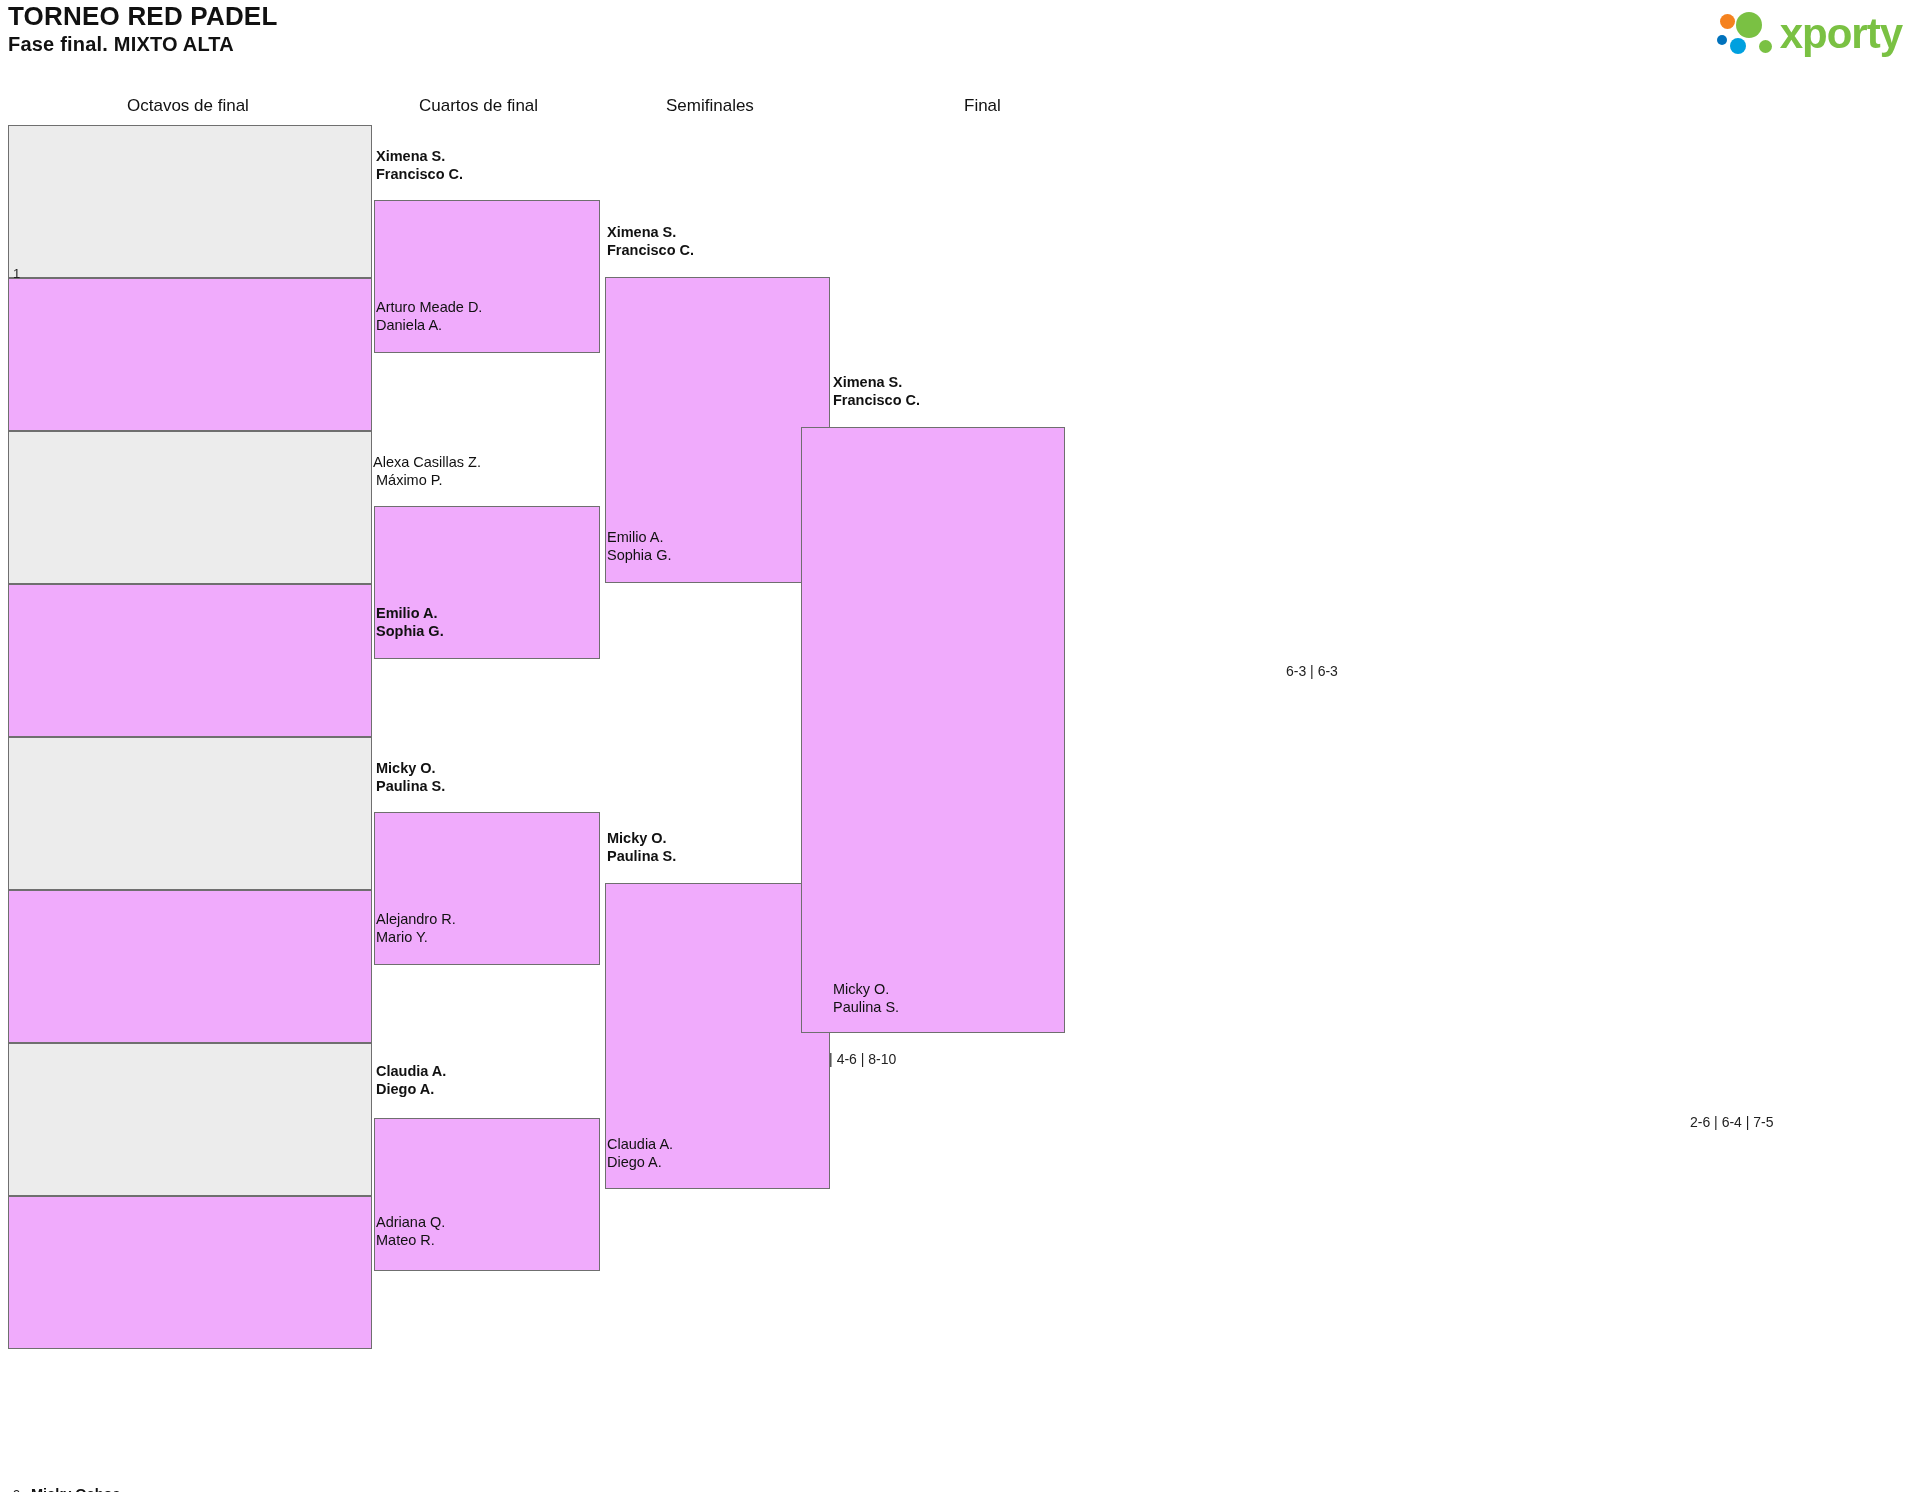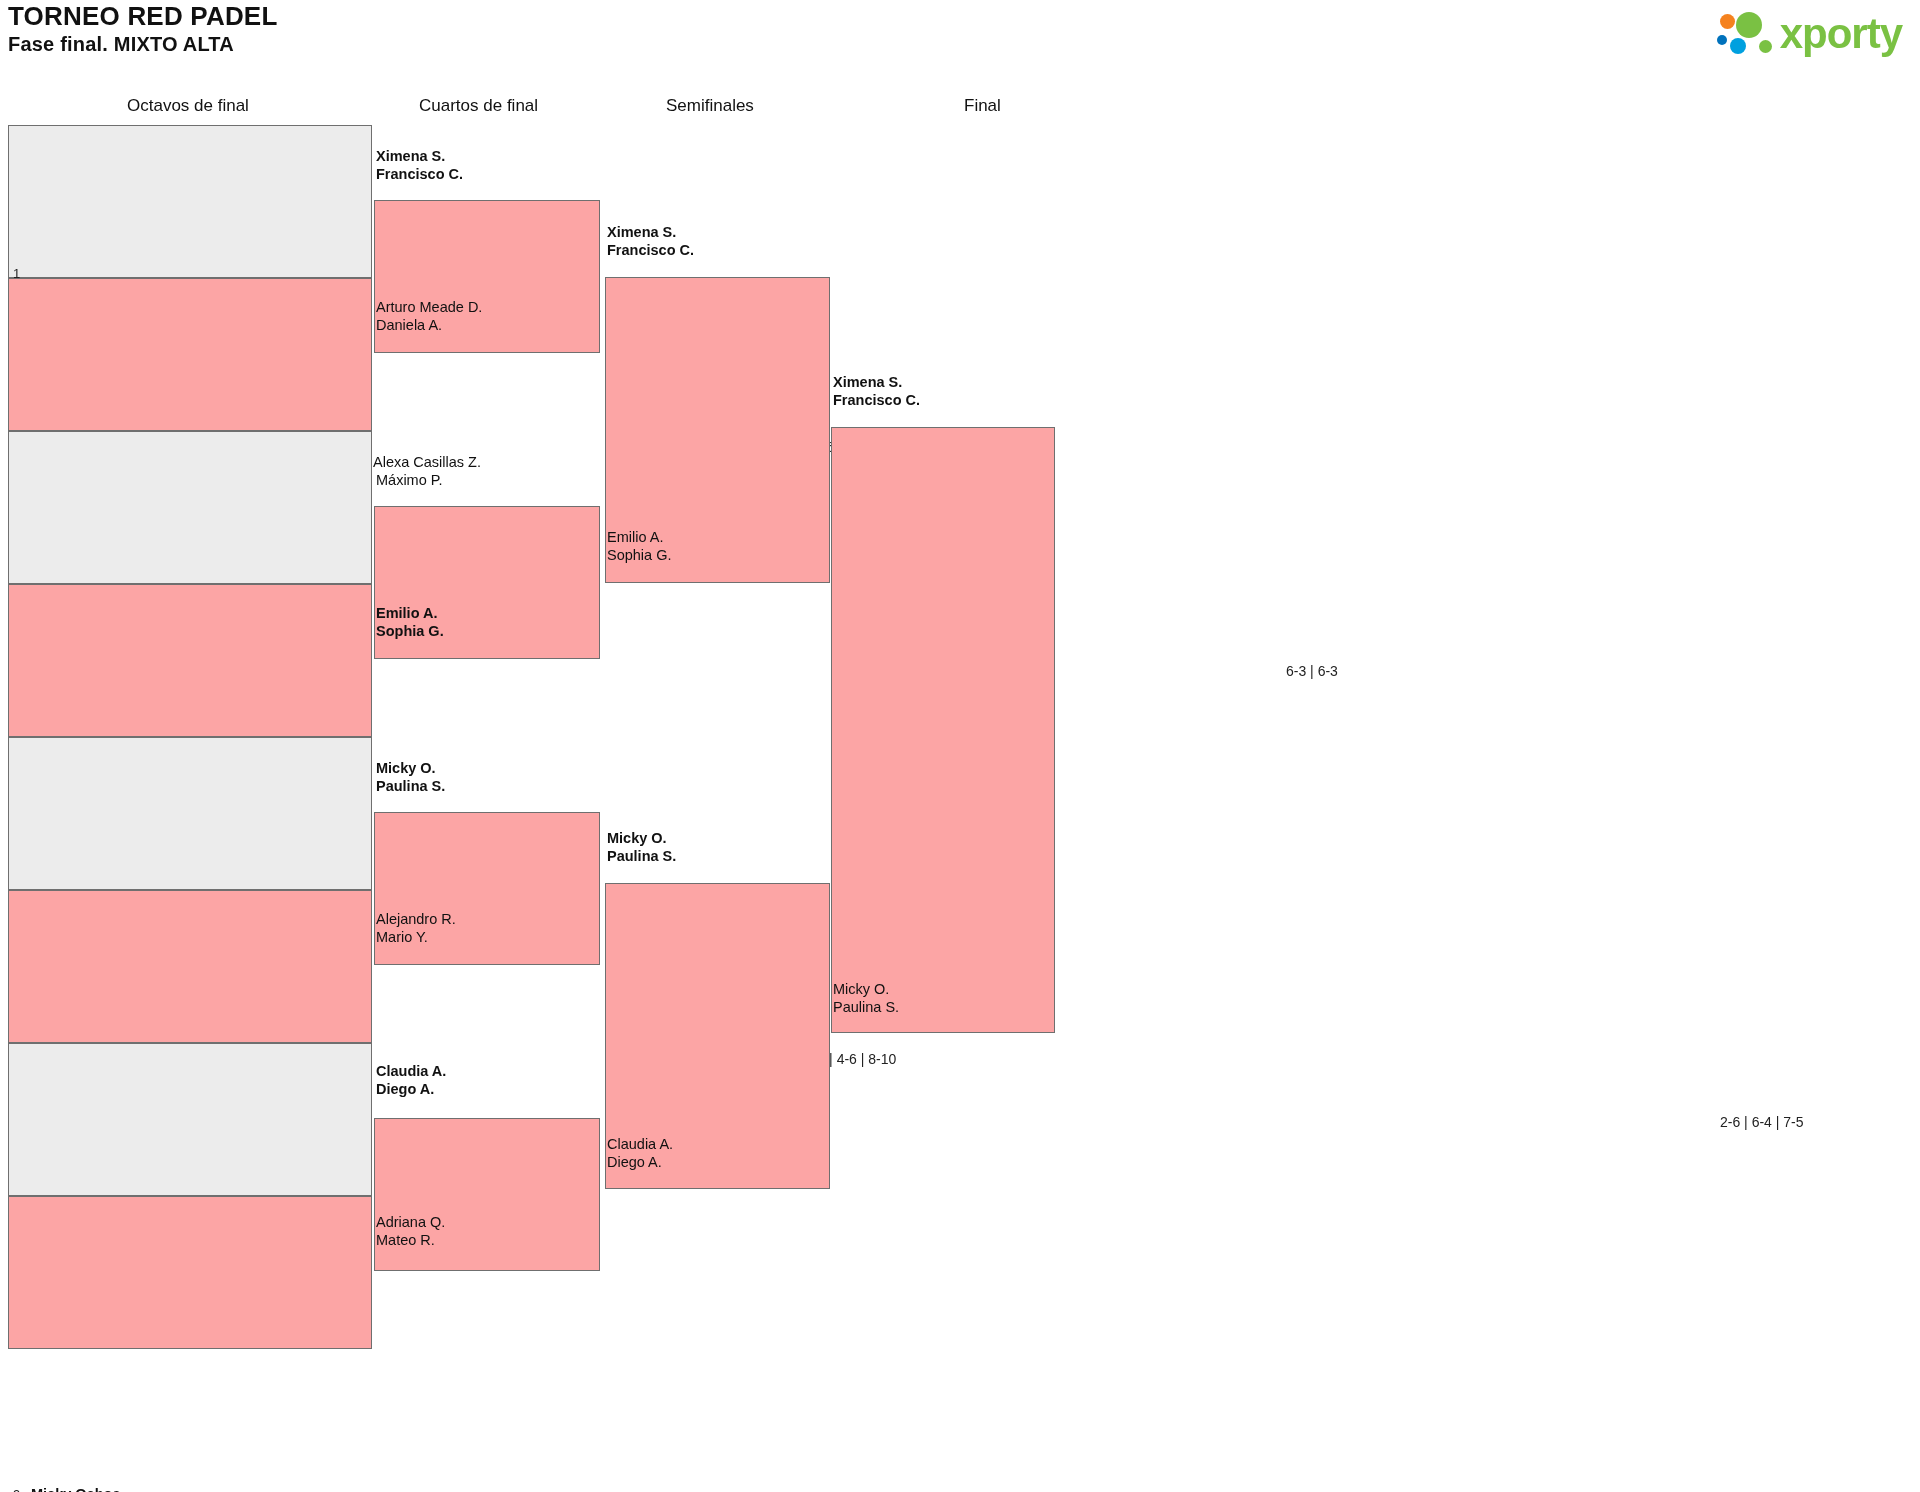--- a/index.html
+++ b/index.html
@@ -67,21 +67,21 @@
     color: #111;
     white-space: nowrap;
   }
   
   .cell {
     position: absolute;
     box-sizing: border-box;
     border: 1px solid #6f6f6f;
   }
   .cell.shaded { background: #ececec; }
-  .cell.plain { background: #fca5a5; }
+  .cell.plain { background: #f0abfc; }
   .seed {
     position: absolute;
     left: 4px;
     font-size: 13px;
     color: #222;
   }
   .team {
     position: absolute;
     left: 22px;
     font-size: 14.5px;
@@ -240,17 +240,17 @@
 <div class="name-pair bold" style="left:607px; top:829px;">Micky O.</div>
 <div class="name-pair bold" style="left:607px; top:847px;">Paulina S.</div>
 <div class="cell plain" style="left:605px; top:883px; width:225px; height:306px;">
   
 </div>
 <div class="name-pair" style="left:607px; top:1135px;">Claudia A.</div>
 <div class="name-pair" style="left:607px; top:1153px;">Diego A.</div>
 
 <div class="name-pair bold" style="left:833px; top:373px;">Ximena S.</div>
 <div class="name-pair bold" style="left:833px; top:391px;">Francisco C.</div>
-<div class="cell plain" style="left:831px; top:427px; width:224px; height:606px;">
+<div class="cell plain" style="left:801px; top:427px; width:264px; height:606px;">
   <span class="score" style="left:888px; top:686px;">2-6 | 6-4 | 7-5</span>
 </div>
 <div class="name-pair" style="left:833px; top:980px;">Micky O.</div>
 <div class="name-pair" style="left:833px; top:998px;">Paulina S.</div>
 
 </body></html>

